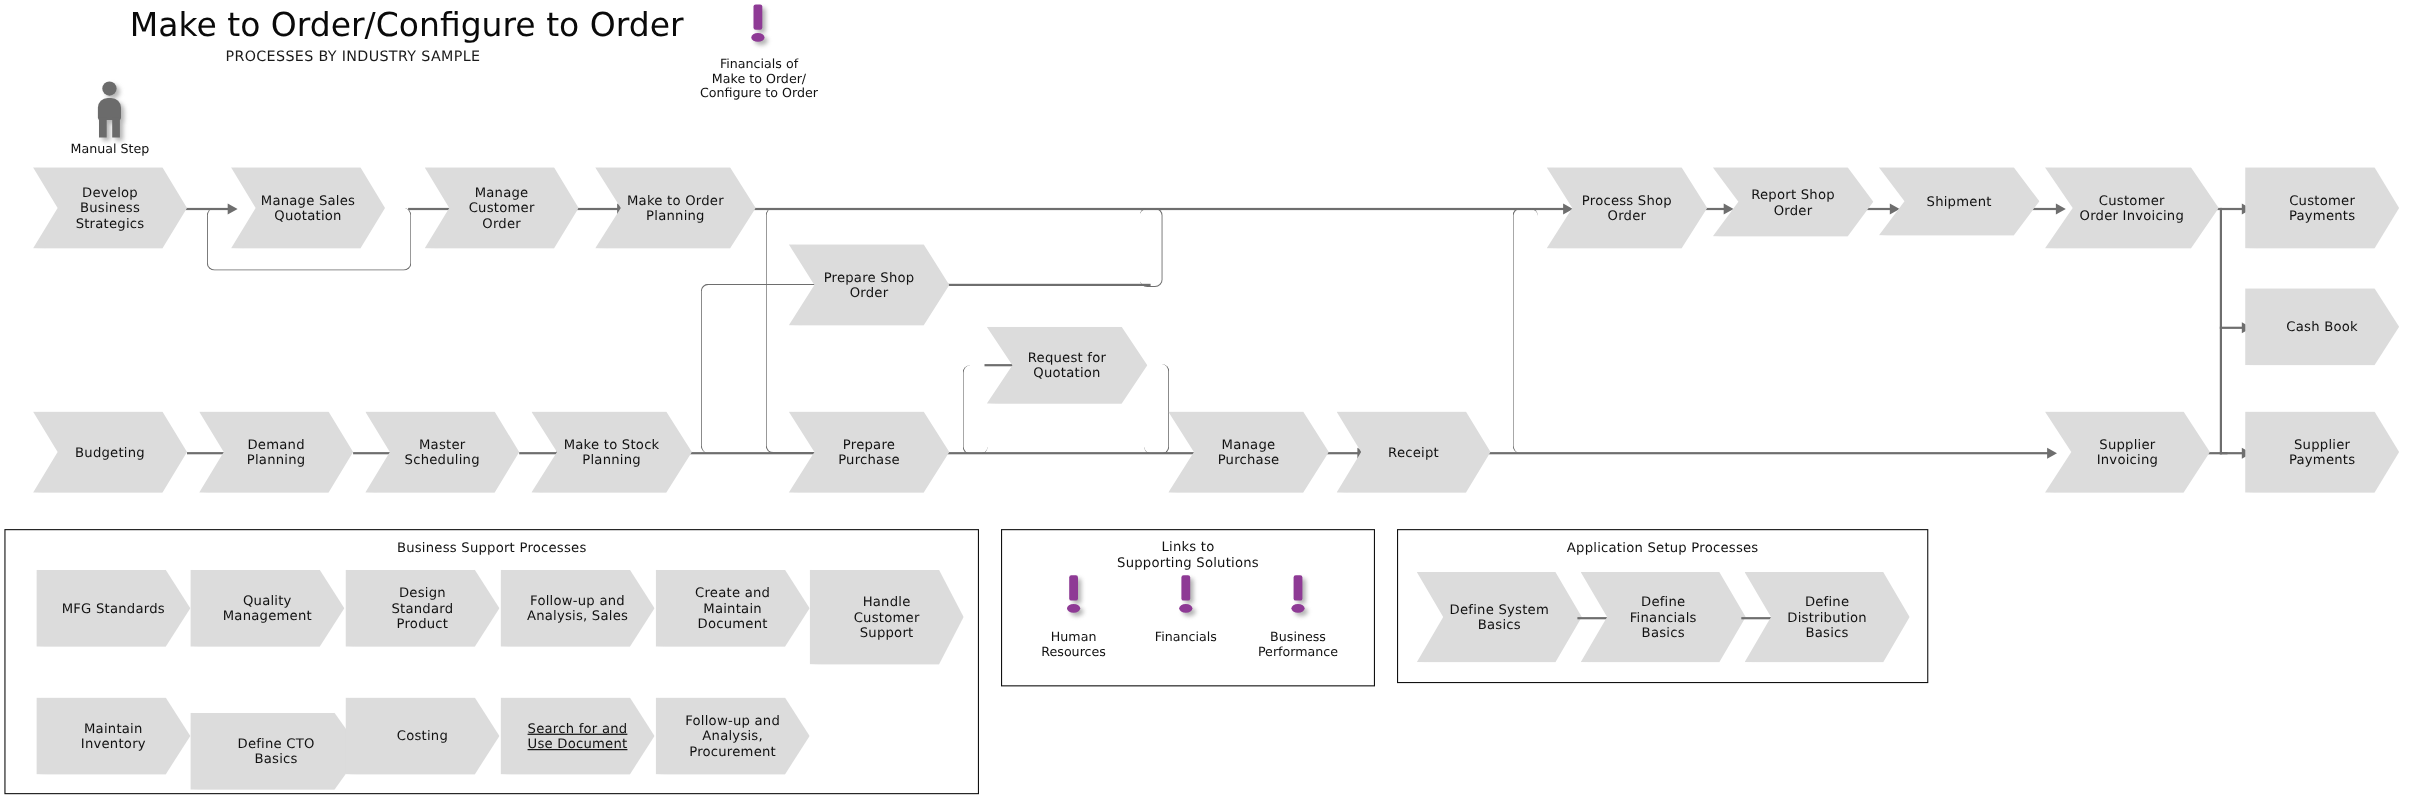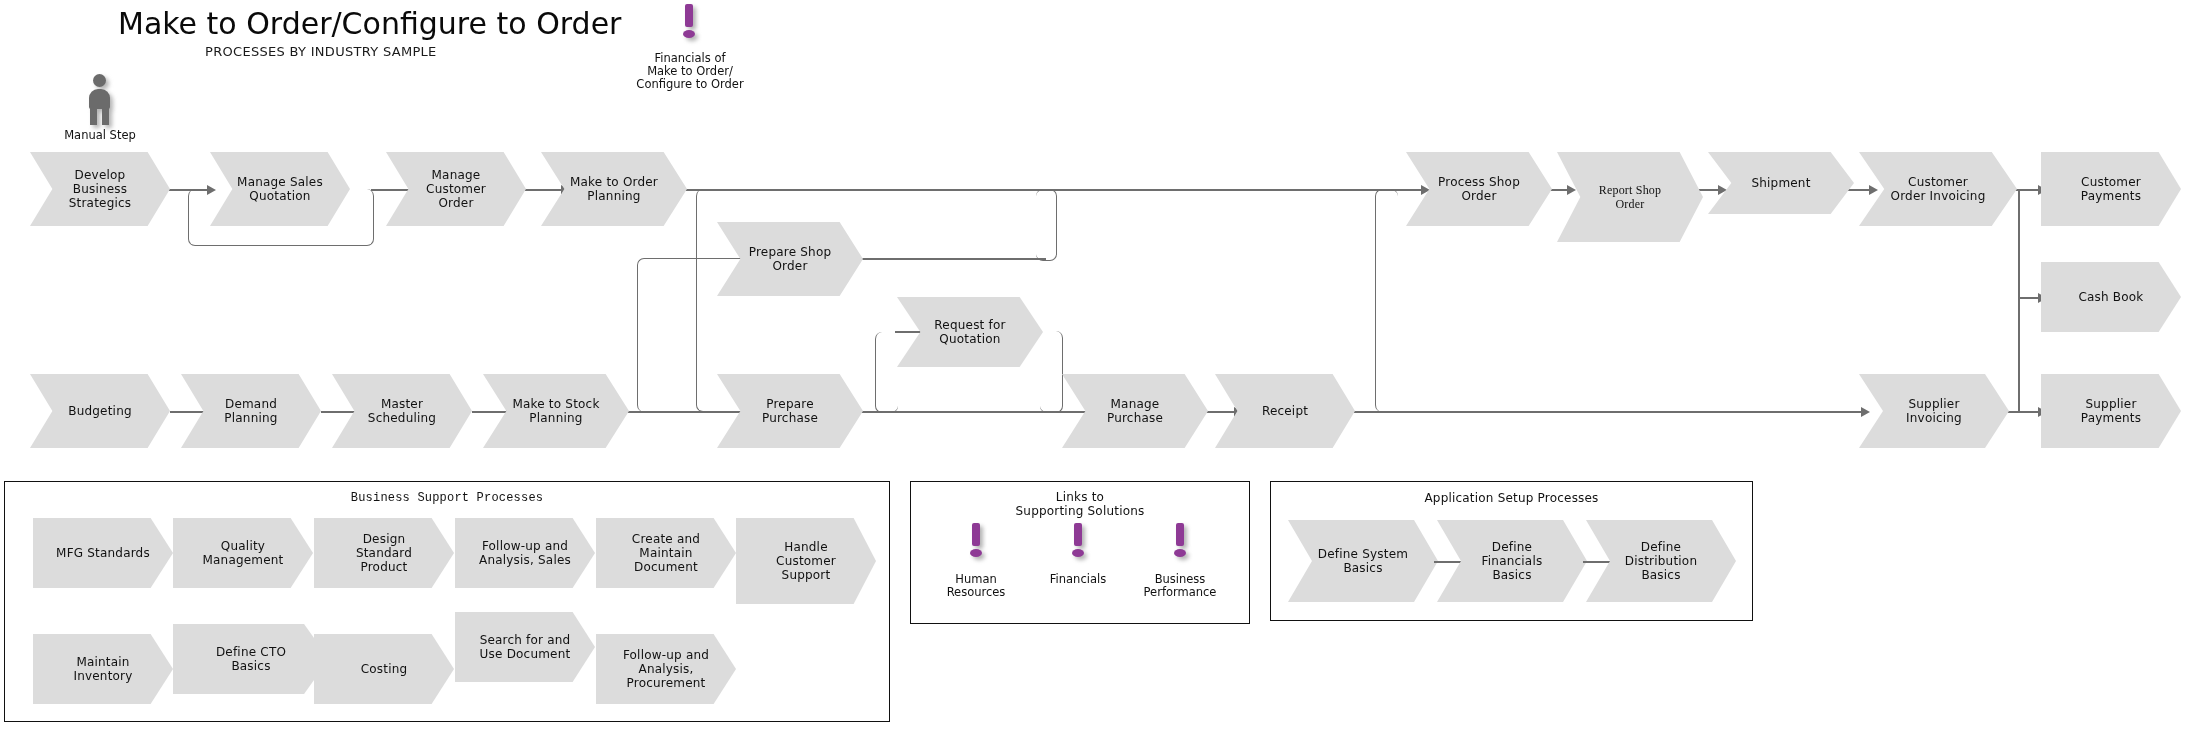--- a/index.html
+++ b/index.html
@@ -169,21 +169,21 @@
   <div class="node chev" style="left:541px;top:152px;width:146px;height:74px;">
     <div class="shp" style="background: rgb(220, 220, 220);"></div>
     <div class="lbl">Make to Order<br>Planning</div>
   </div>
 
   <div class="node chev" style="left:1406px;top:152px;width:146px;height:74px;">
     <div class="shp" style="background: rgb(220, 220, 220);"></div>
     <div class="lbl">Process Shop<br>Order</div>
   </div>
 
-  <div class="node chev" style="left:1557px;top:152px;width:146px;height:90px;font-family:Liberation Serif, serif;">
+  <div class="node chev" style="left:1557px;top:152px;width:146px;height:63px;">
     <div class="shp" style="background: rgb(220, 220, 220);"></div>
     <div class="lbl">Report Shop<br>Order</div>
   </div>
 
   <div class="node chev" style="left:1708px;top:152px;width:146px;height:62px;">
     <div class="shp" style="background: rgb(220, 220, 220);"></div>
     <div class="lbl">Shipment</div>
   </div>
 
   <div class="node chev" style="left:1859px;top:152px;width:158px;height:74px;">
@@ -250,21 +250,21 @@
     <div class="shp" style="background: rgb(220, 220, 220);"></div>
     <div class="lbl">Supplier<br>Invoicing</div>
   </div>
 
   <div class="node arrw" style="left:2041px;top:374px;width:140px;height:74px;">
     <div class="shp" style="background: rgb(220, 220, 220);"></div>
     <div class="lbl">Supplier<br>Payments</div>
   </div>
 
   <div class="panel" style="left: 4px; top: 481px; width: 886px; height: 241px; border-color: rgb(17, 17, 17);">
-    <div class="panel-title" style="top:9px;font-family:Liberation Mono, monospace;">Business Support Processes</div>
+    <div class="panel-title" style="top:9px;">Business Support Processes</div>
   </div>
 
   <div class="node arrw" style="left:33px;top:518px;width:140px;height:70px;">
     <div class="shp" style="background: rgb(220, 220, 220);"></div>
     <div class="lbl">MFG Standards</div>
   </div>
   <div class="node arrw" style="left:173px;top:518px;width:140px;height:70px;">
     <div class="shp" style="background: rgb(220, 220, 220);"></div>
     <div class="lbl">Quality<br>Management</div>
   </div>
@@ -282,29 +282,29 @@
   </div>
   <div class="node arrw" style="left:736px;top:518px;width:140px;height:86px;">
     <div class="shp" style="background: rgb(220, 220, 220);"></div>
     <div class="lbl">Handle<br>Customer<br>Support</div>
   </div>
 
   <div class="node arrw" style="left:33px;top:634px;width:140px;height:70px;">
     <div class="shp" style="background: rgb(220, 220, 220);"></div>
     <div class="lbl">Maintain<br>Inventory</div>
   </div>
-  <div class="node arrw" style="left:173px;top:624px;width:156px;height:70px;border-radius:31px;">
+  <div class="node arrw" style="left:173px;top:648px;width:156px;height:70px;border-radius:31px;">
     <div class="shp" style="background: rgb(220, 220, 220);"></div>
     <div class="lbl">Define CTO<br>Basics</div>
   </div>
   <div class="node arrw" style="left:314px;top:634px;width:140px;height:70px;">
     <div class="shp" style="background: rgb(220, 220, 220);"></div>
     <div class="lbl">Costing</div>
   </div>
-  <div class="node arrw" style="left:455px;top:612px;width:140px;height:70px;">
+  <div class="node arrw" style="left:455px;top:634px;width:140px;height:70px;text-decoration:underline;">
     <div class="shp" style="background: rgb(220, 220, 220);"></div>
     <div class="lbl">Search for and<br>Use Document</div>
   </div>
   <div class="node arrw" style="left:596px;top:634px;width:140px;height:70px;">
     <div class="shp" style="background: rgb(220, 220, 220);"></div>
     <div class="lbl">Follow-up and<br>Analysis,<br>Procurement</div>
   </div>
 
   <div class="panel" style="left: 910px; top: 481px; width: 340px; height: 143px; border-color: rgb(17, 17, 17);">
     <div class="panel-title" style="top:8px;">Links to</div>

